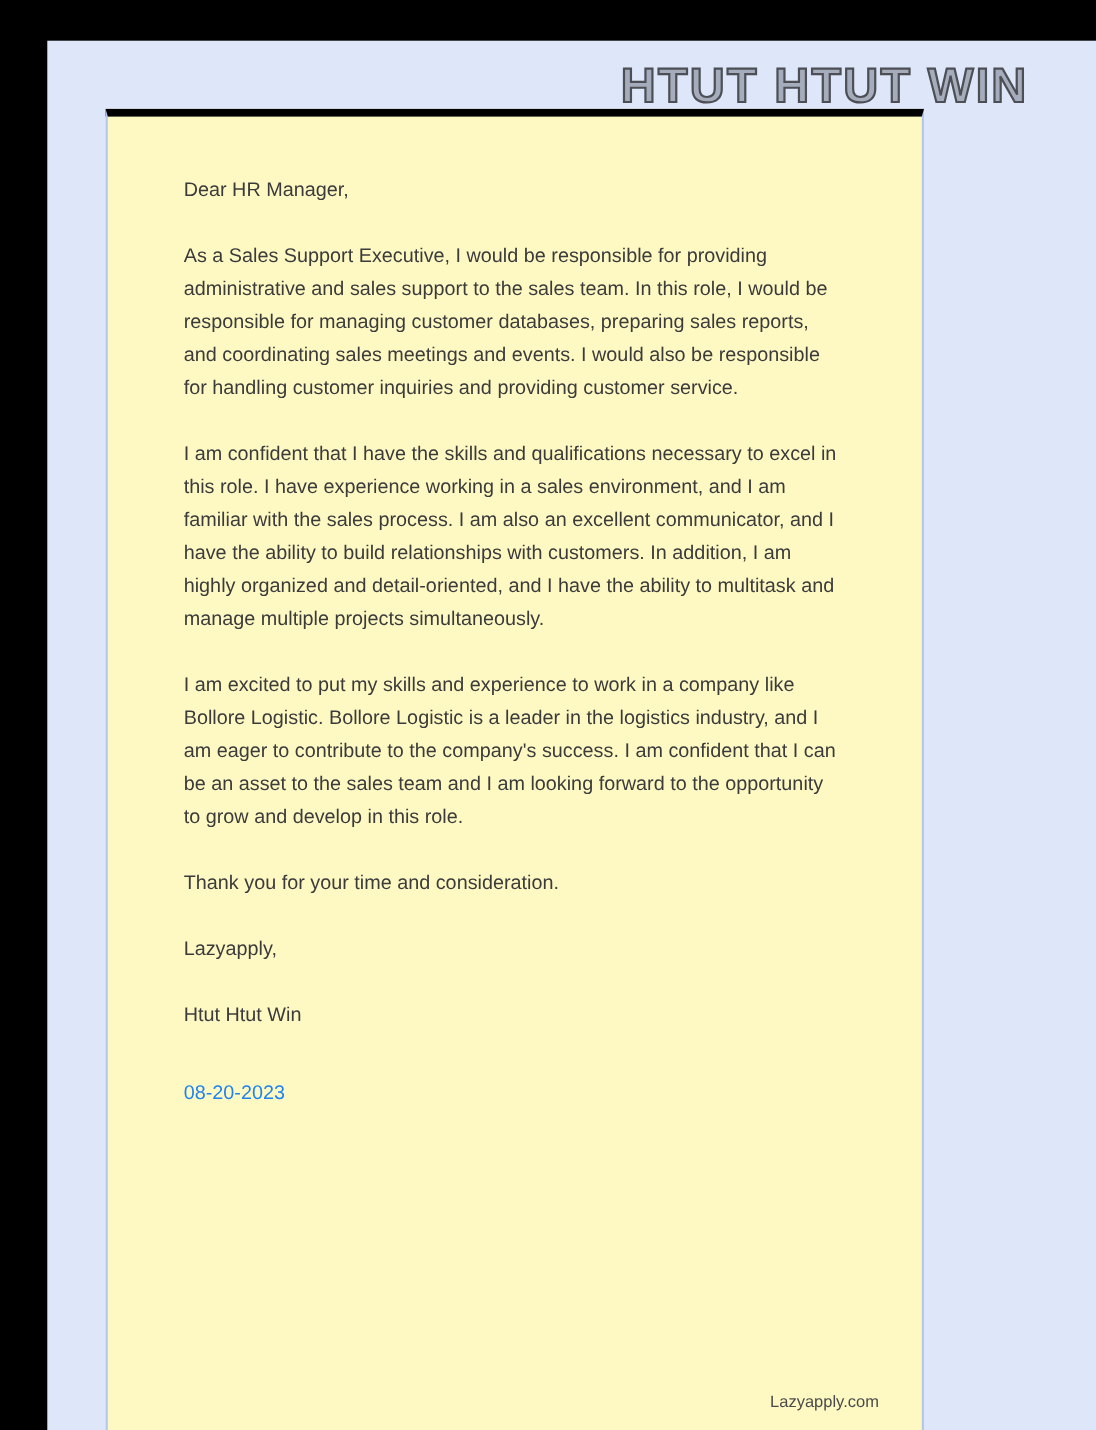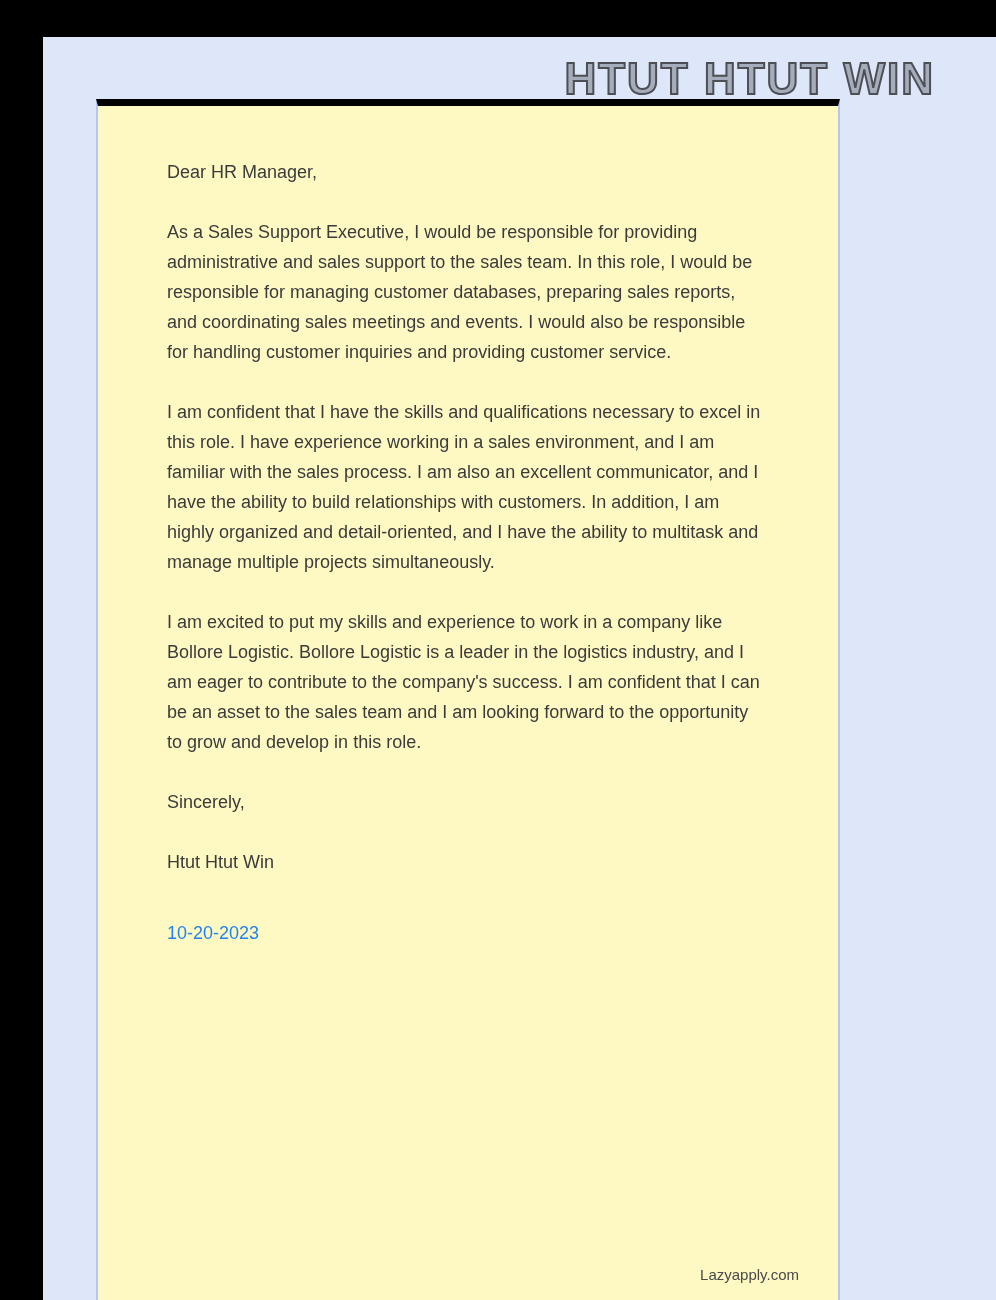--- a/index.html
+++ b/index.html
@@ -78,23 +78,24 @@
 
       <p class="salutation">Dear HR Manager,</p>
 
 
       <p>As a Sales Support Executive, I would be responsible for providing administrative and sales support to the sales team. In this role, I would be responsible for managing customer databases, preparing sales reports, and coordinating sales meetings and events. I would also be responsible for handling customer inquiries and providing customer service.</p>
 
       <p>I am confident that I have the skills and qualifications necessary to excel in this role. I have experience working in a sales environment, and I am familiar with the sales process. I am also an excellent communicator, and I have the ability to build relationships with customers. In addition, I am highly organized and detail-oriented, and I have the ability to multitask and manage multiple projects simultaneously.</p>
 
       <p>I am excited to put my skills and experience to work in a company like Bollore Logistic. Bollore Logistic is a leader in the logistics industry, and I am eager to contribute to the company's success. I am confident that I can be an asset to the sales team and I am looking forward to the opportunity to grow and develop in this role.</p>
 
+      <p>Thank you for your time and consideration.</p>
 
-      <p>Sincerely,</p>
+      <p>Lazyapply,</p>
 
       <p class="signature-name">Htut Htut Win</p>
 
-      <a href="#" class="letter-date">10-20-2023</a>
+      <a href="#" class="letter-date">08-20-2023</a>
     </div>
 
     <div class="watermark">Lazyapply.com</div>
   </div>
 </div>
 
 </body></html>

